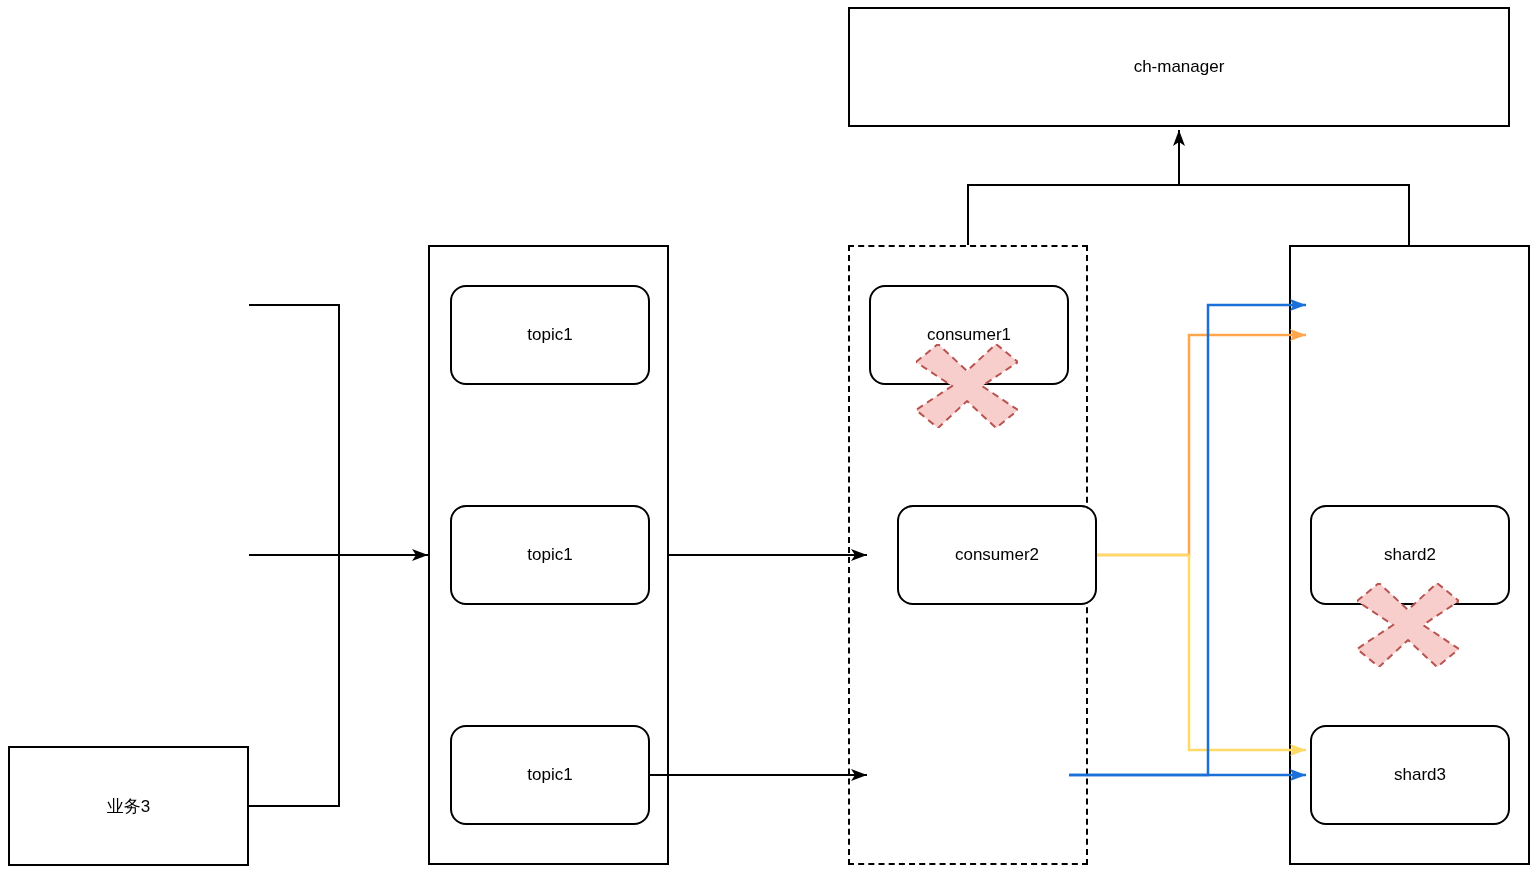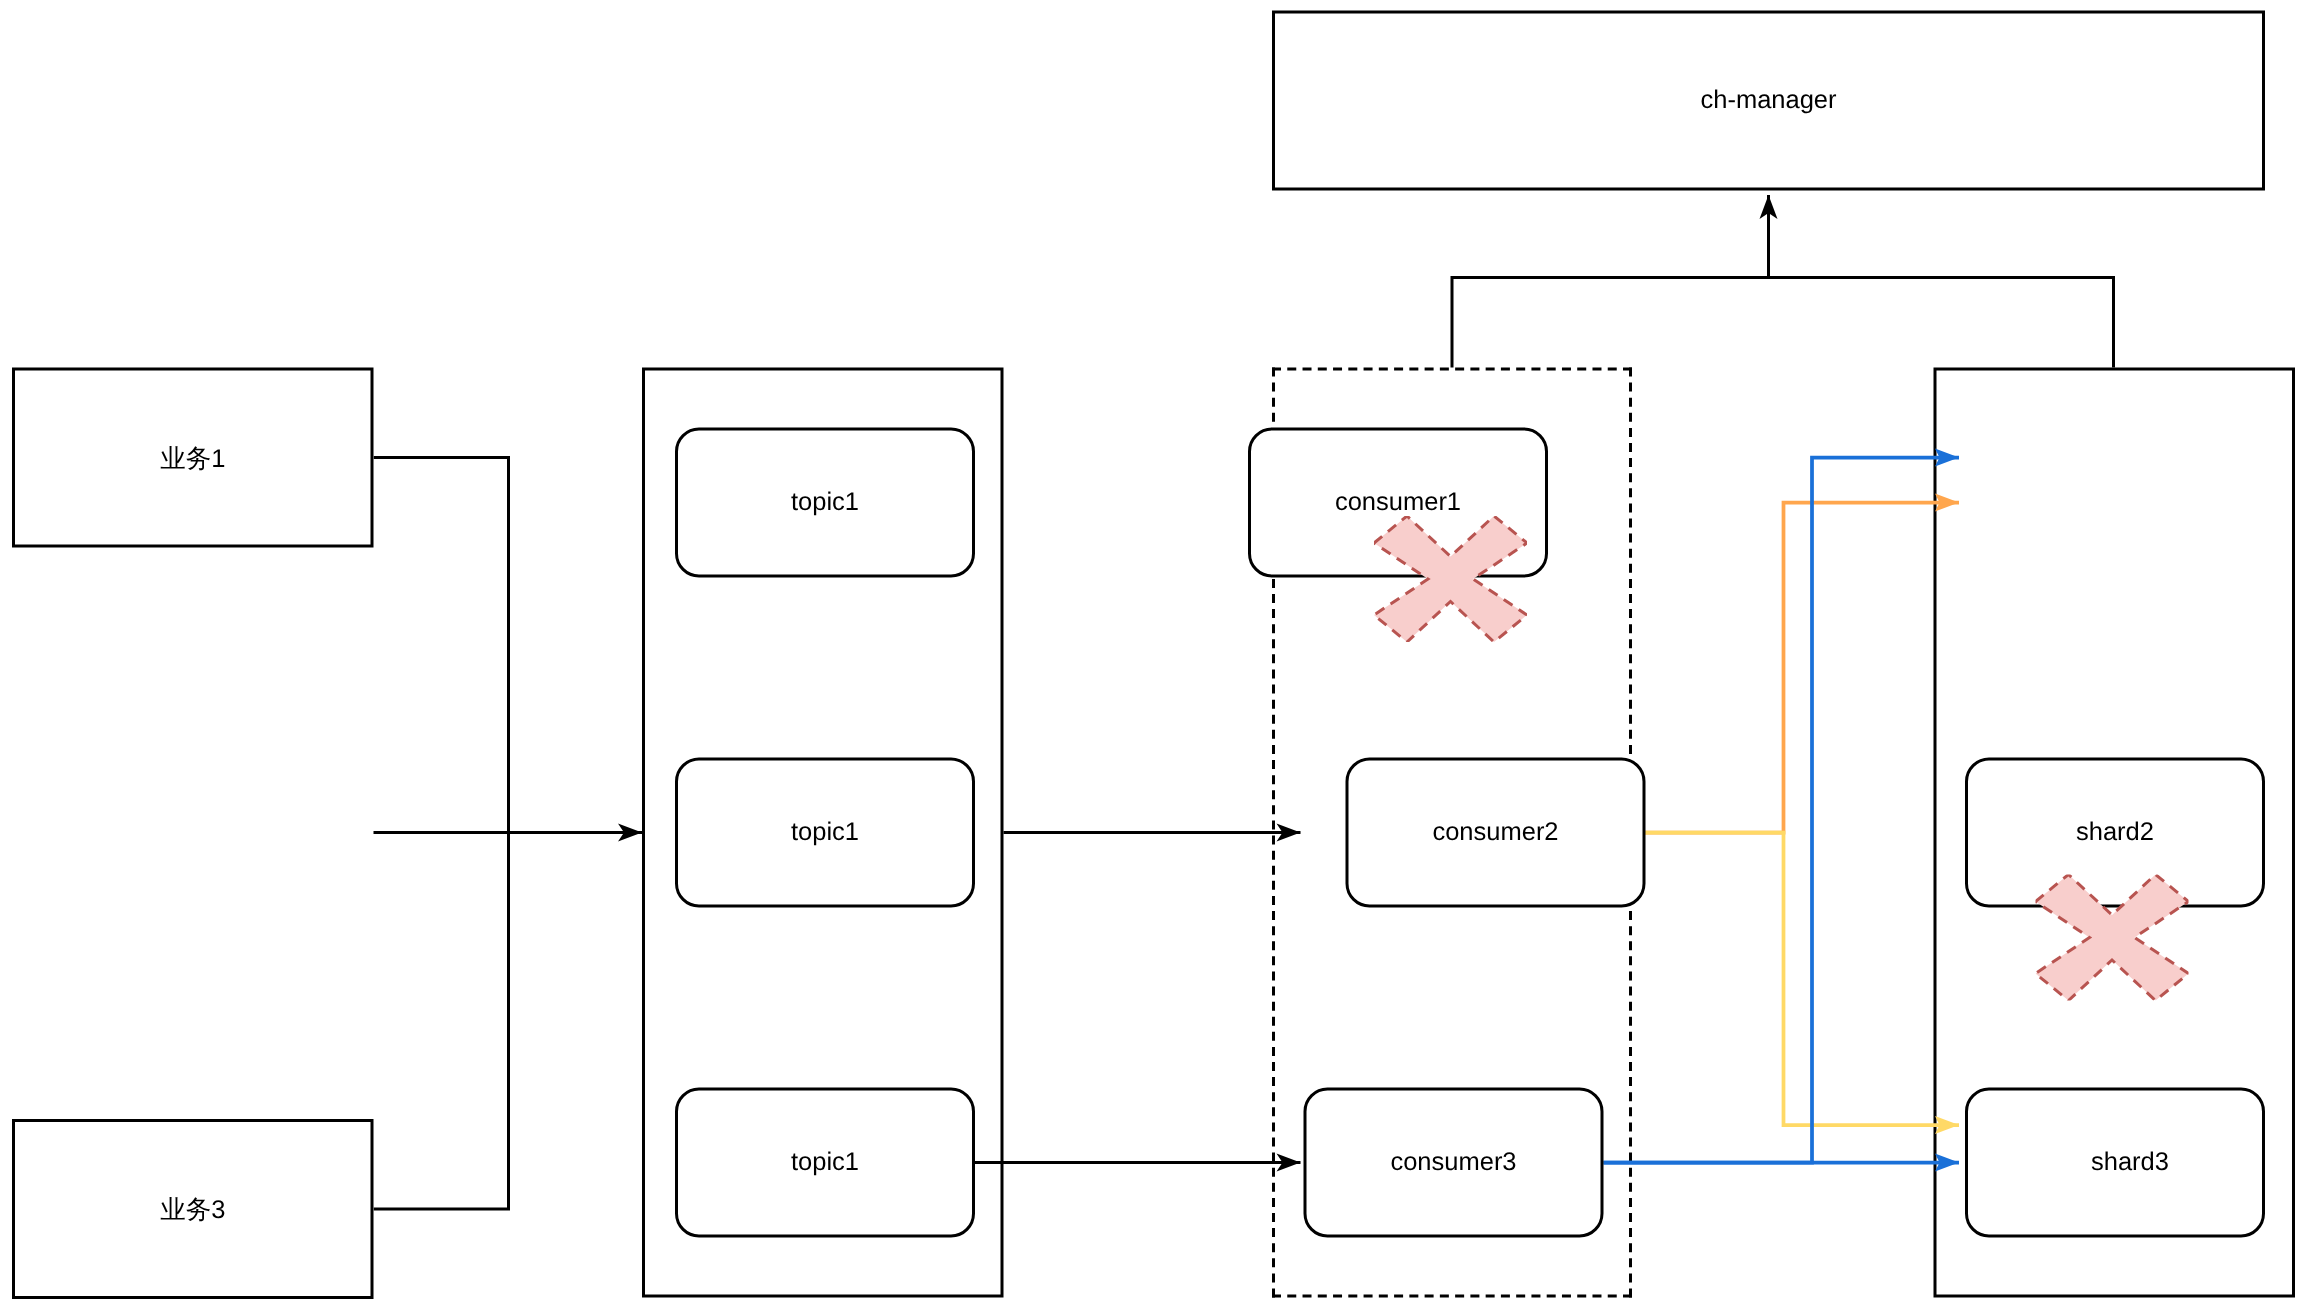--- a/index.html
+++ b/index.html
@@ -60,45 +60,39 @@
 
     <path d="M1069,775 H1208 V305 H1306" fill="none" stroke-width="2.5" marker-end="url(#ah-blue)" stroke="#1a70d8"></path>
 
     <path d="M1069,775 H1306" fill="none" stroke-width="2.5" marker-end="url(#ah-blue)" stroke="#1a70d8"></path>
   </svg>
 
   <div class="node rect" style="left:848px;top:7px;width:662px;height:120px;">
     <span class="lbl">ch-manager</span>
   </div>
 
-  <div class="node rect" style="left:8px;top:245px;width:241px;height:120px;">
-    <span class="lbl">业务1</span>
-  </div>
   <div class="node rect" style="left:8px;top:746px;width:241px;height:120px;">
     <span class="lbl">业务3</span>
   </div>
 
   <div class="node round" style="left:450px;top:285px;width:200px;height:100px;">
     <span class="lbl">topic1</span>
   </div>
   <div class="node round" style="left:450px;top:505px;width:200px;height:100px;">
     <span class="lbl">topic1</span>
   </div>
   <div class="node round" style="left:450px;top:725px;width:200px;height:100px;">
     <span class="lbl">topic1</span>
   </div>
 
-  <div class="node round" style="left:832px;top:285px;width:200px;height:100px;text-align:center;">
+  <div class="node round" style="left:869px;top:285px;width:200px;height:100px;text-align:center;">
     <span class="lbl">consumer1</span>
   </div>
   <div class="node round" style="left:869px;top:505px;width:200px;height:100px;margin-left:28px;">
     <span class="lbl">consumer2</span>
-  </div>
-  <div class="node round" style="left:869px;top:725px;width:200px;height:100px;">
-    <span class="lbl">consumer3</span>
   </div>
 
   <div class="node round" style="left:1310px;top:505px;width:200px;height:100px;">
     <span class="lbl">shard2</span>
   </div>
   <div class="node round" style="left:1310px;top:725px;width:200px;height:100px;padding-left:20px;">
     <span class="lbl">shard3</span>
   </div>
 
   <svg class="cross" style="left:916px;top:344px;" width="102" height="84" viewBox="0 0 102 84">

